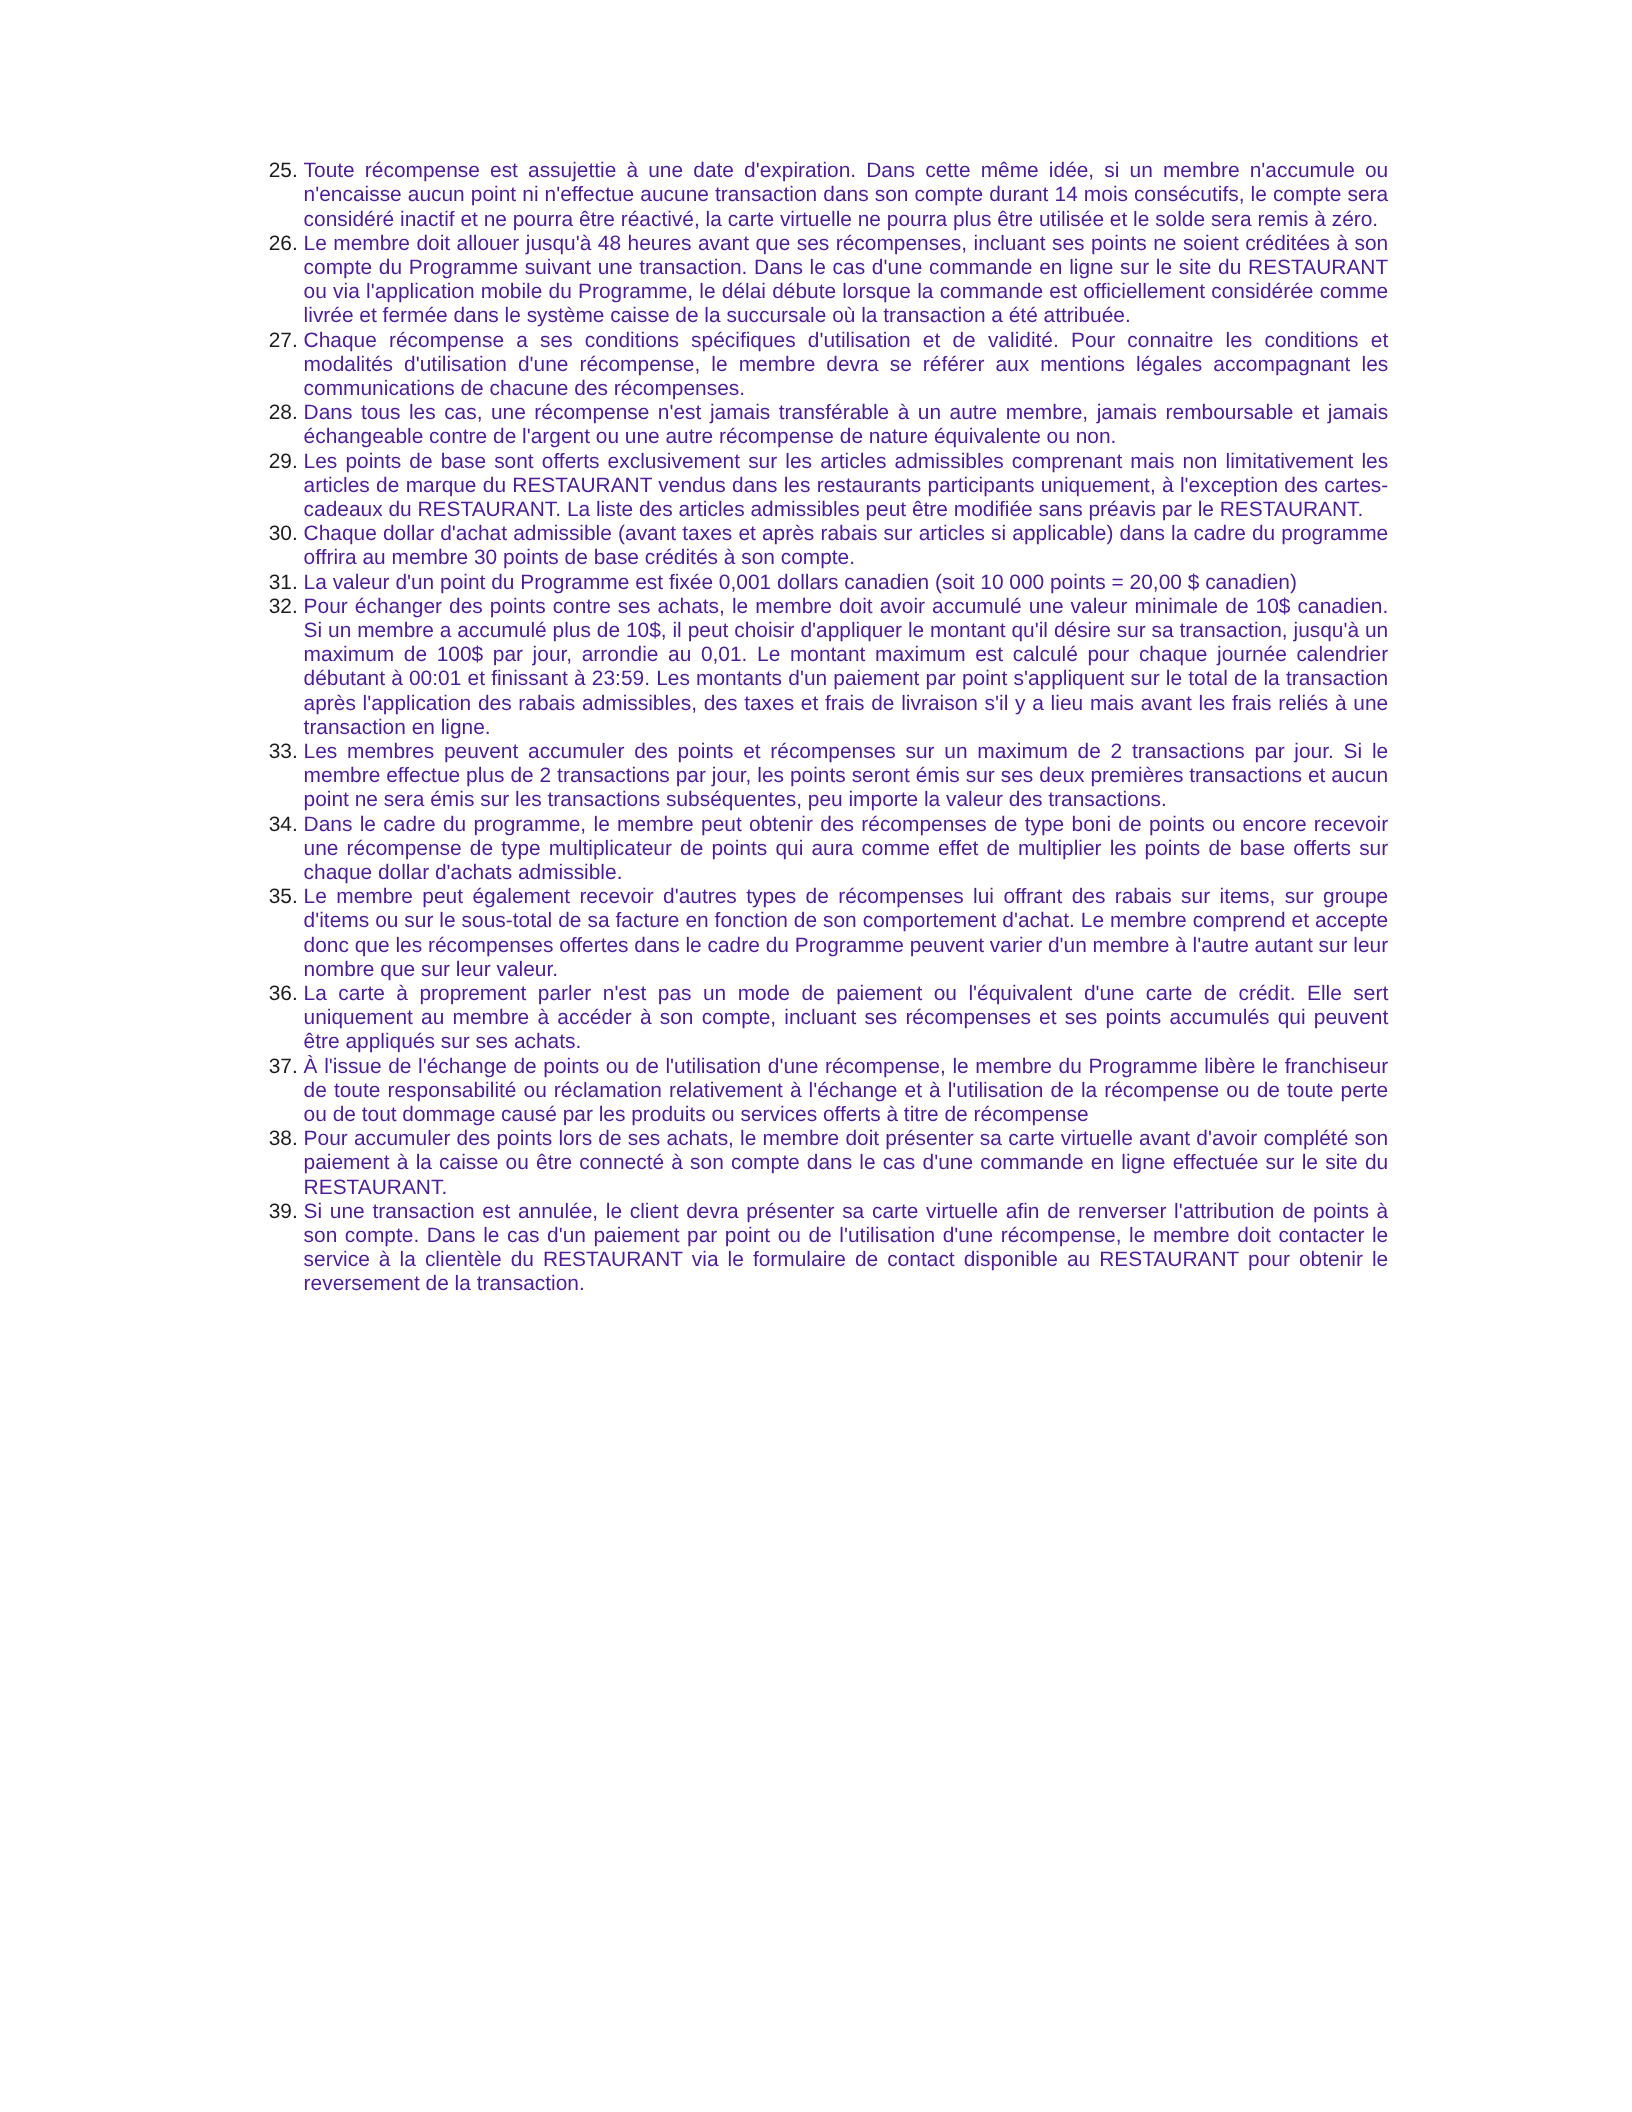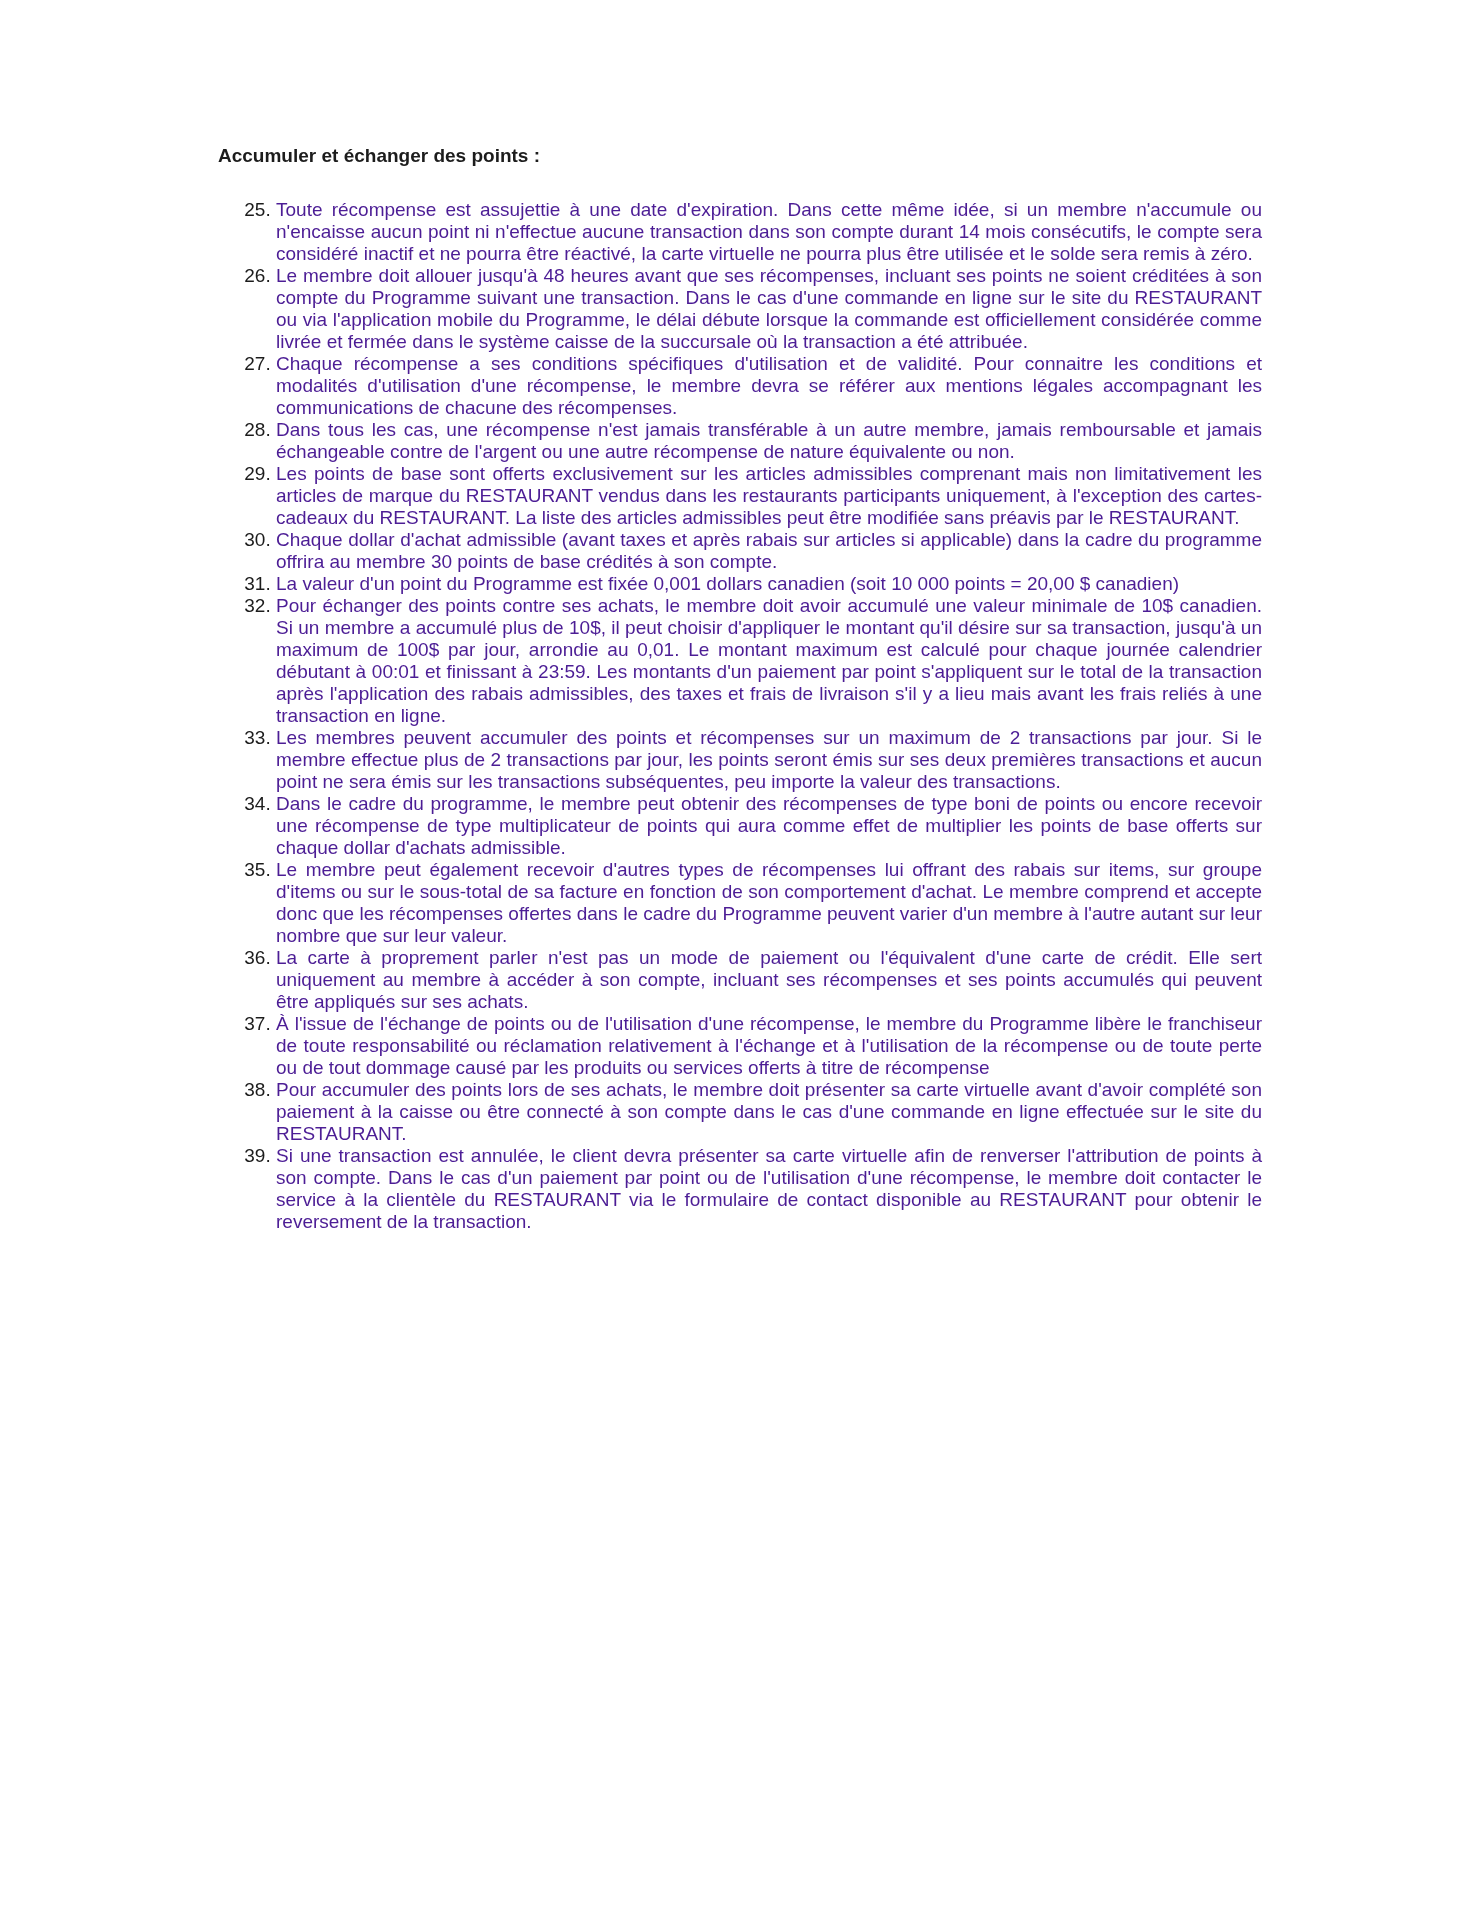--- a/index.html
+++ b/index.html
@@ -43,21 +43,20 @@
   ol.terms-list li::marker {
     font-size: 19px;
     color: #1c1c1c;
   }
 </style>
 </head>
 <body>
 
 <div class="page">
 
-  <h3 class="doc-heading">Accumuler et échanger des points :</h3>
 
   <ol class="terms-list" start="25">
     <li>Toute récompense est assujettie à une date d'expiration. Dans cette même idée, si un membre n'accumule ou n'encaisse aucun point ni n'effectue aucune transaction dans son compte durant 14 mois consécutifs, le compte sera considéré inactif et ne pourra être réactivé, la carte virtuelle ne pourra plus être utilisée et le solde sera remis à zéro.</li>
     <li>Le membre doit allouer jusqu'à 48 heures avant que ses récompenses, incluant ses points ne soient créditées à son compte du Programme suivant une transaction. Dans le cas d'une commande en ligne sur le site du RESTAURANT ou via l'application mobile du Programme, le délai débute lorsque la commande est officiellement considérée comme livrée et fermée dans le système caisse de la succursale où la transaction a été attribuée.</li>
     <li>Chaque récompense a ses conditions spécifiques d'utilisation et de validité. Pour connaitre les conditions et modalités d'utilisation d'une récompense, le membre devra se référer aux mentions légales accompagnant les communications de chacune des récompenses.</li>
     <li>Dans tous les cas, une récompense n'est jamais transférable à un autre membre, jamais remboursable et jamais échangeable contre de l'argent ou une autre récompense de nature équivalente ou non.</li>
     <li>Les points de base sont offerts exclusivement sur les articles admissibles comprenant mais non limitativement les articles de marque du RESTAURANT vendus dans les restaurants participants uniquement, à l'exception des cartes-cadeaux du RESTAURANT. La liste des articles admissibles peut être modifiée sans préavis par le RESTAURANT.</li>
     <li>Chaque dollar d'achat admissible (avant taxes et après rabais sur articles si applicable) dans la cadre du programme offrira au membre 30 points de base crédités à son compte.</li>
     <li>La valeur d'un point du Programme est fixée 0,001 dollars canadien (soit 10 000 points = 20,00 $ canadien)</li>
     <li>Pour échanger des points contre ses achats, le membre doit avoir accumulé une valeur minimale de 10$ canadien. Si un membre a accumulé plus de 10$, il peut choisir d'appliquer le montant qu'il désire sur sa transaction, jusqu'à un maximum de 100$ par jour, arrondie au 0,01. Le montant maximum est calculé pour chaque journée calendrier débutant à 00:01 et finissant à 23:59. Les montants d'un paiement par point s'appliquent sur le total de la transaction après l'application des rabais admissibles, des taxes et frais de livraison s'il y a lieu mais avant les frais reliés à une transaction en ligne.</li>

